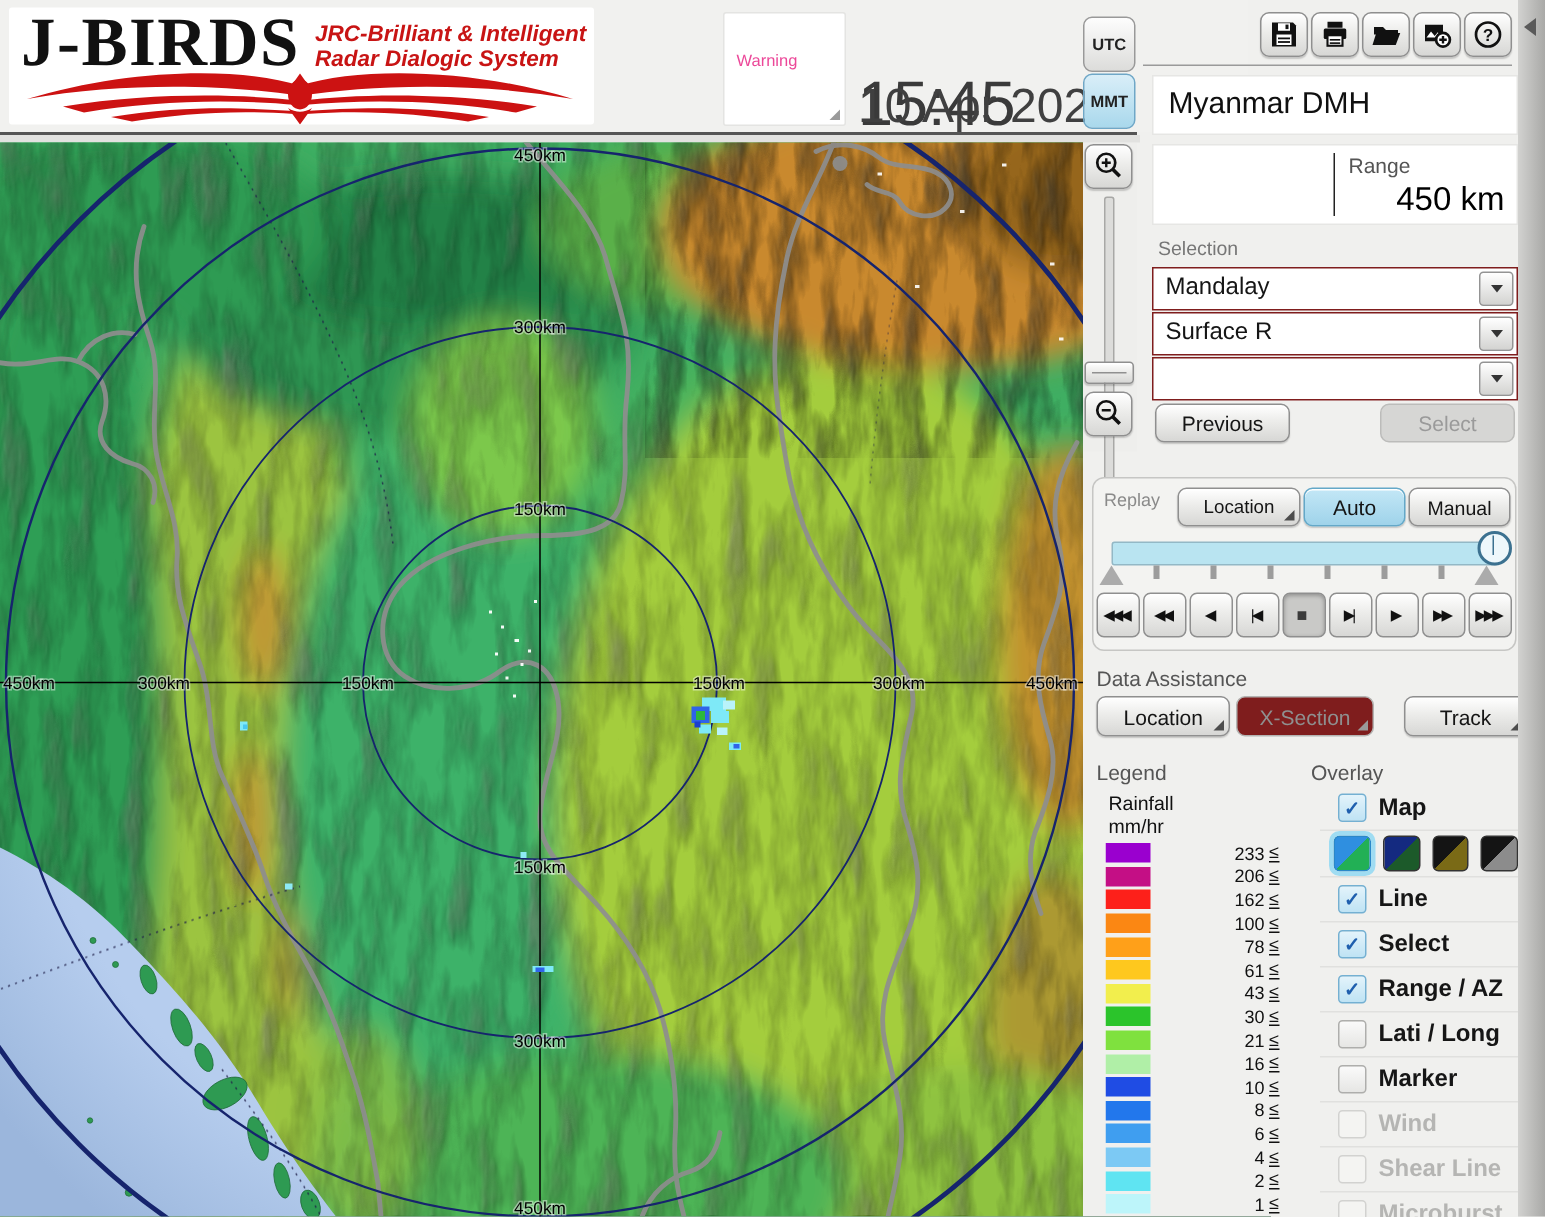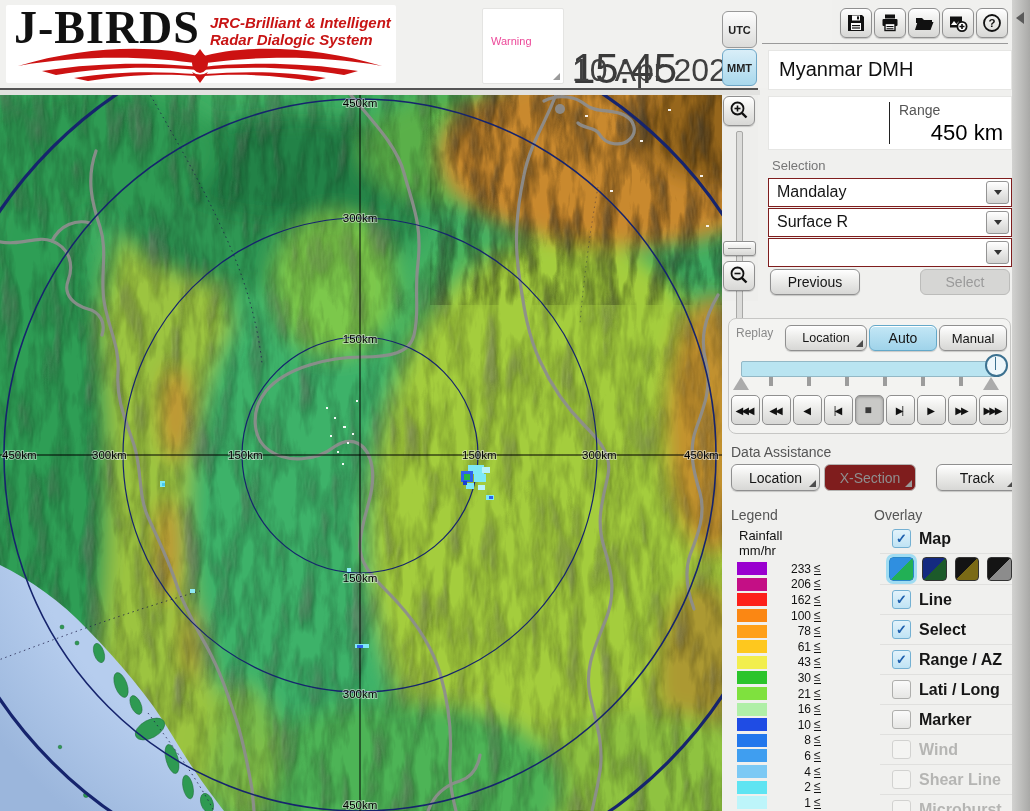--- a/index.html
+++ b/index.html
@@ -57,21 +57,21 @@
   .tick{position:absolute;top:58px;width:4px;height:9px;background:#9c9c9c;}
   .tri-up{position:absolute;top:58px;width:0;height:0;border-left:8px solid transparent;border-right:8px solid transparent;
           border-bottom:13px solid #ababab;}
   #transport{position:absolute;left:2px;top:76px;display:flex;gap:2px;}
   .tp{width:29px;height:30px;border:1px solid #8f8f8f;border-radius:5px;background:linear-gradient(#fff,#ececea 45%,#d7d7d5);
       font-size:10px;color:#111;letter-spacing:-2px;display:flex;align-items:center;justify-content:center;padding:0 3px 0 0;}
   .tp.stop{background:#c9c9c7;box-shadow:inset 0 1px 3px rgba(0,0,0,.3);font-size:12px;letter-spacing:0;color:#3a3a3a;}
   
   .lg-row{display:flex;align-items:center;height:15.6px;}
   .lg-sw{width:30px;height:13px;display:inline-block;}
-  .lg-val{display:inline-block;width:44px;text-align:right;font-size:12px;color:#111;}
+  .lg-val{display:inline-block;width:44px;text-align:right;font-size:12px;color:#111;padding-left:32px;}
   .lg-le{font-size:12px;color:#111;margin-left:3px;border-bottom:1px solid #111;line-height:11px;}
   
   #overlay-list{left:880px;top:524px;width:132px;}
   .ov-row{position:relative;height:29px;border-top:1px solid #e0e0de;display:flex;align-items:center;}
   .ov-row:first-child{border-top:none;}
   .ov-cb{width:17px;height:17px;margin-left:12px;border-radius:3px;border:1px solid #aeaeac;
          background:linear-gradient(#fafafa,#e6e6e4);display:flex;align-items:center;justify-content:center;
          font-size:13px;font-weight:bold;color:#1f5fae;line-height:17px;}
   .ov-cb.checked{background:linear-gradient(#e3f3fb,#bfe3f4);border-color:#74b0d2;}
   .ov-cb.disabled{background:#f4f4f2;border-color:#d2d2d0;}

